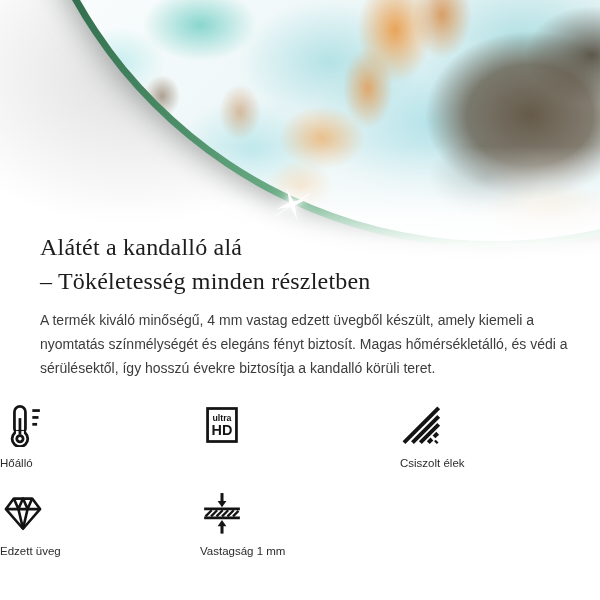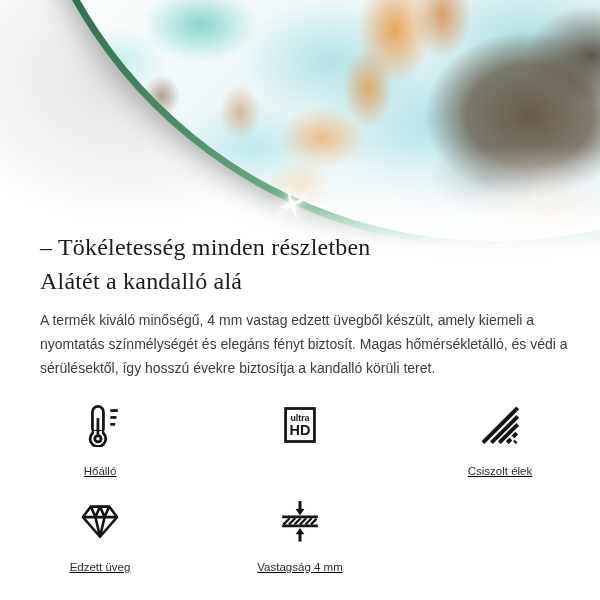--- a/index.html
+++ b/index.html
@@ -73,28 +73,28 @@
   .desc{
     position:absolute;left:40px;top:308px;width:530px;margin:0;
     font-size:14px;line-height:24px;color:#3c3c3c;
   }
   
   .features{
     position:absolute;left:0;top:400px;width:600px;
     display:grid;grid-template-columns:1fr 1fr 1fr;row-gap:18px;
   }
   .feature{
-    display:flex;flex-direction:column;align-items:center;text-decoration:underline;
+    display:flex;flex-direction:column;align-items:flex-start;
   }
   .icon-box{
     height:50px;display:flex;align-items:center;justify-content:center;
   }
   .icon-box svg{display:block;}
   .feature-label{
-    margin-top:14px;font-size:11.5px;color:#2c2c2c;line-height:14px;text-align:center;
+    margin-top:6px;font-size:11.5px;color:#2c2c2c;line-height:14px;text-align:center;
   }
   .stroke{fill:none;stroke:#141414;stroke-width:2;}
   .svgtext{font-family:"Liberation Sans","DejaVu Sans",sans-serif;fill:#141414;}
 </style>
 </head>
 <body>
 
 <div class="hero">
   <div class="ambient-shadow"></div>
   <div class="shadow-disc"></div>
@@ -104,22 +104,22 @@
   <svg class="sparkle" viewBox="0 0 40 40">
     <g transform="rotate(-18 20 20)">
       <path d="M20 4 L22.2 17.8 L36 20 L22.2 22.2 L20 36 L17.8 22.2 L4 20 L17.8 17.8 Z" fill="#ffffff"></path>
       <circle cx="20" cy="20" r="2.2" fill="#ffffff"></circle>
     </g>
     <line x1="2" y1="33" x2="38" y2="9" stroke="rgba(255,255,255,0.75)" stroke-width="1.2"></line>
   </svg>
 </div>
 
 <h1 class="title">
+  <span>Alátét a kandalló alá</span>
   <span>– Tökéletesség minden részletben</span>
-  <span>Alátét a kandalló alá</span>
 </h1>
 
 <p class="desc">A termék kiváló minőségű, 4 mm vastag edzett üvegből készült, amely kiemeli a nyomtatás színmélységét és elegáns fényt biztosít. Magas hőmérsékletálló, és védi a sérülésektől, így hosszú évekre biztosítja a kandalló körüli teret.</p>
 
 <div class="features">
 
   <div class="feature">
     <div class="icon-box">
       <svg width="44" height="44" viewBox="0 0 32 32">
         <rect class="stroke" x="10.5" y="2.5" width="8" height="20" rx="4"></rect>
@@ -183,16 +183,16 @@
           <line x1="8" y1="18.5" x2="12.5" y2="14"></line>
           <line x1="12" y1="18.5" x2="16.5" y2="14"></line>
           <line x1="16" y1="18.5" x2="20.5" y2="14"></line>
           <line x1="20" y1="18.5" x2="24.5" y2="14"></line>
           <line x1="24" y1="18.5" x2="28" y2="14.5"></line>
         </g>
         <line x1="16" y1="31" x2="16" y2="24.5" stroke="#141414" stroke-width="2.2"></line>
         <polygon points="12.8,25.6 19.2,25.6 16,21" fill="#141414"></polygon>
       </svg>
     </div>
-    <div class="feature-label">Vastagság 4 mm</div>
+    <div class="feature-label">Vastagság 1 mm</div>
   </div>
 
 </div>
 
 </body></html>

